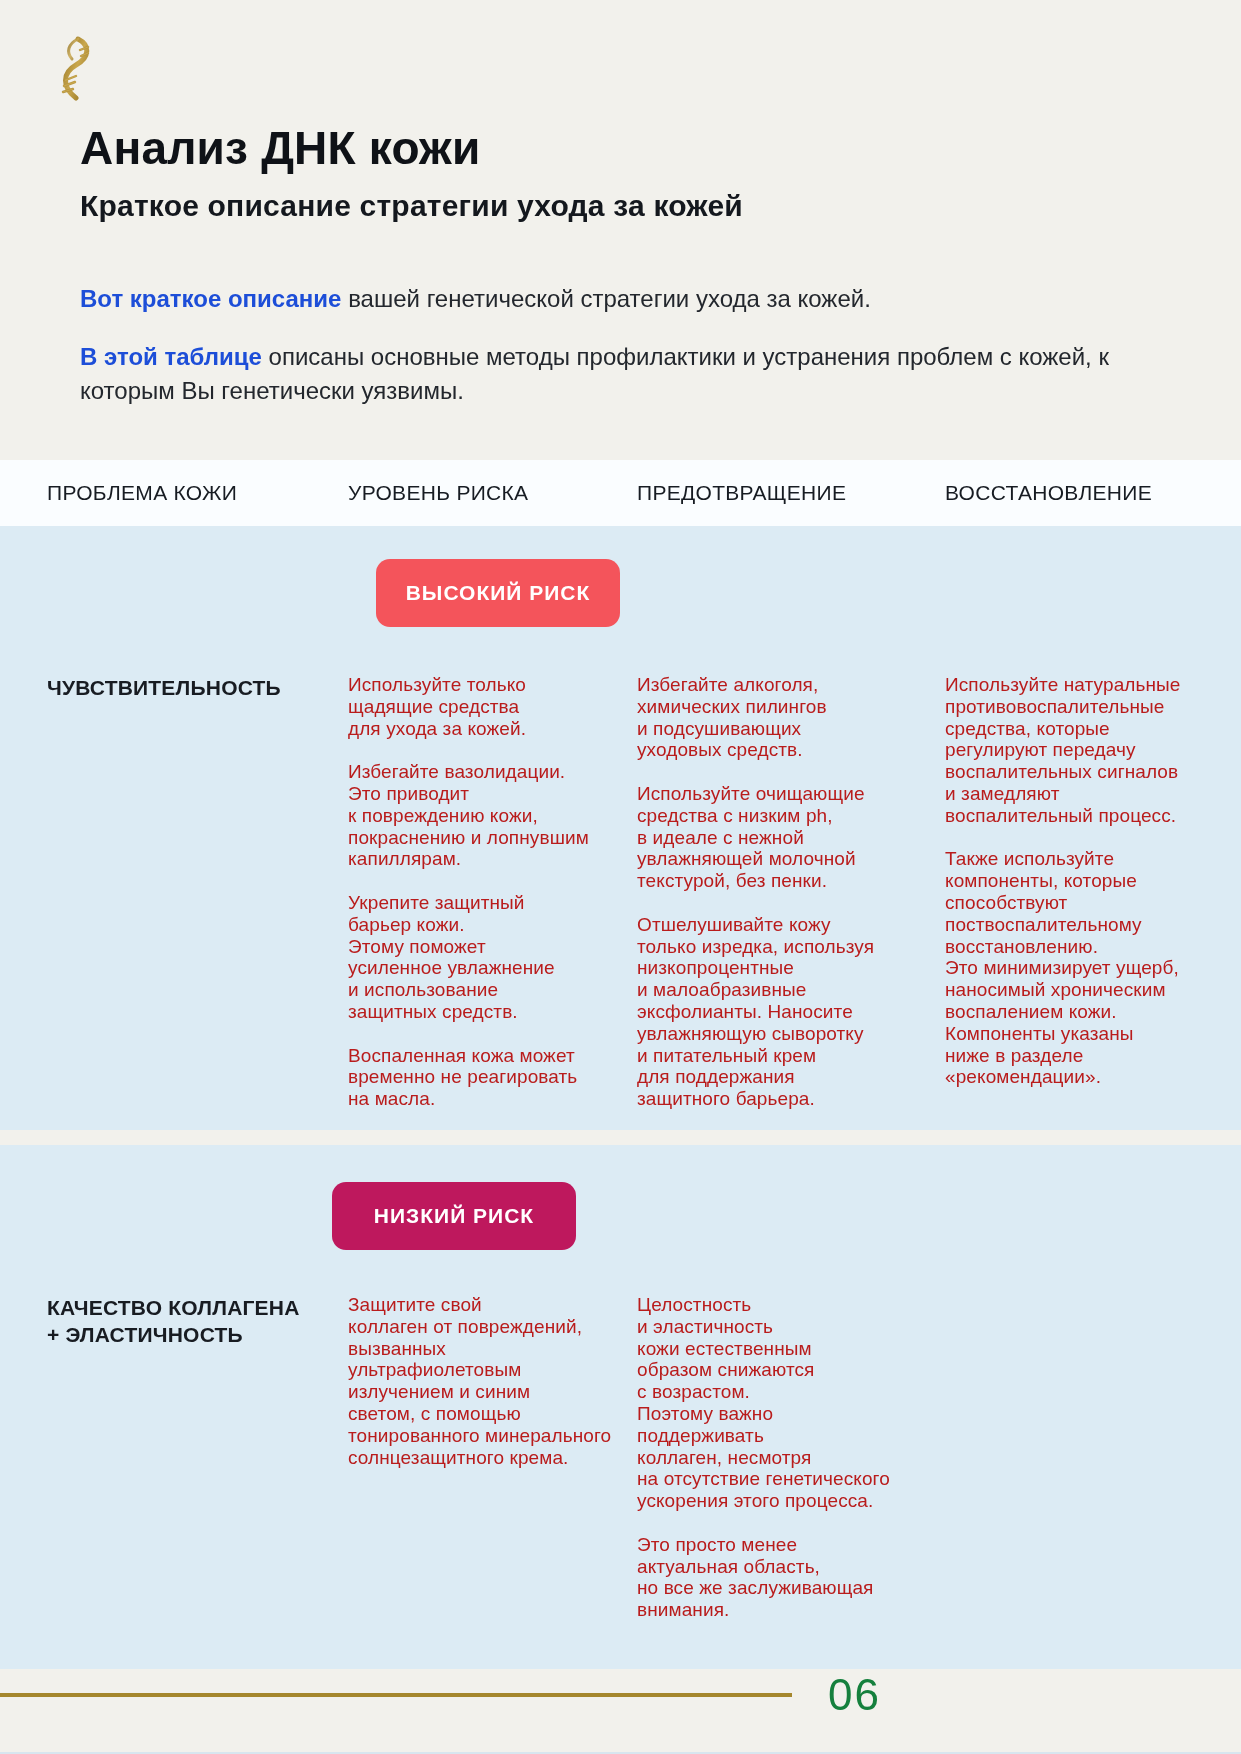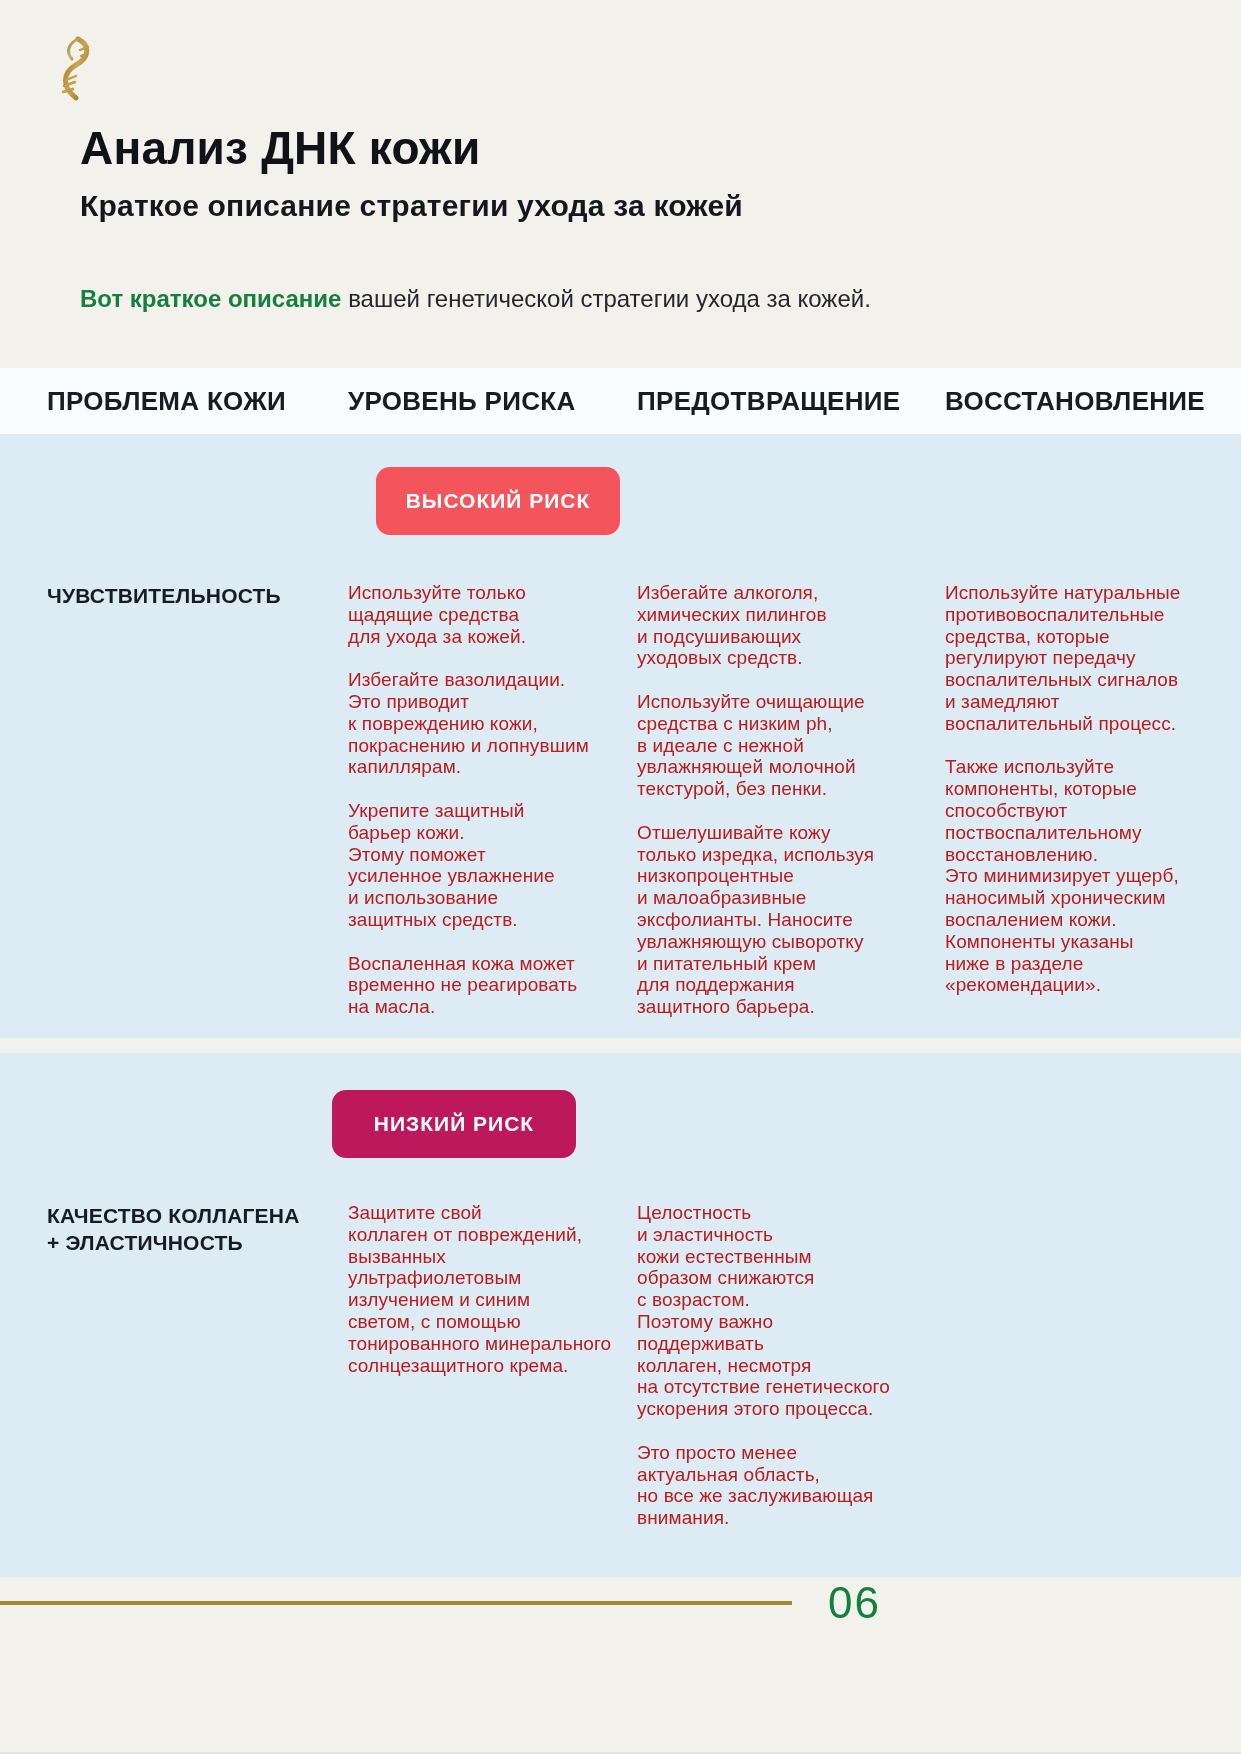--- a/index.html
+++ b/index.html
@@ -21,36 +21,36 @@
   }
   h2.subtitle{
     margin:14px 0 9px 80px;
     font-size:30px;line-height:36px;font-weight:700;
     color:#14181e;letter-spacing:.2px;
   }
   p.intro{
     margin:0 90px 0 80px;
     font-size:24px;line-height:34px;color:#23272d;font-weight:400;
   }
-  p.intro .lead{font-weight:700;color:#15803d;}
+  p.intro .lead{font-weight:700;color:#1d4ed8;}
   p.intro.first{margin-top:58px;}
   p.intro.second{margin-top:24px;}
 
   
   .row{
     display:grid;
     grid-template-columns:301px 289px 308px 296px;
     padding-left:47px;
   }
   .thead{
     margin-top:52px;height:66px;background:#fafdff;
     align-items:center;
   }
   .th{
-    font-size:26px;font-weight:700;color:#171c23;
+    font-size:21px;font-weight:400;color:#171c23;
     letter-spacing:.3px;white-space:nowrap;
   }
 
   .band{background:#dcebf4;}
   .band.first{padding:33px 0 20px 0;}
   .band.second{padding:37px 0 48px 0;}
   .section-gap{height:15px;}
 
   .badge{
     display:inline-flex;align-items:center;justify-content:center;
@@ -107,20 +107,21 @@
     <path d="M9,56 L19,53" stroke="url(#gold)" stroke-width="2.4" stroke-linecap="round"></path>
     <path d="M26,14 L34,11" stroke="url(#gold)" stroke-width="2.4" stroke-linecap="round"></path>
     <path d="M27,20 L34,17" stroke="url(#gold)" stroke-width="2.4" stroke-linecap="round"></path>
   </svg>
 
   <h1 class="title">Анализ ДНК кожи</h1>
   <h2 class="subtitle">Краткое описание стратегии ухода за кожей</h2>
 
   <p class="intro first"><span class="lead">Вот краткое описание</span><span> вашей генетической стратегии ухода за кожей.</span></p>
 
+  <p class="intro second"><span class="lead">В этой таблице</span><span> описаны основные методы профилактики и устранения проблем с кожей, к которым Вы генетически уязвимы.</span></p>
 
   <div class="row thead">
     <div class="th">ПРОБЛЕМА КОЖИ</div>
     <div class="th">УРОВЕНЬ РИСКА</div>
     <div class="th">ПРЕДОТВРАЩЕНИЕ</div>
     <div class="th">ВОССТАНОВЛЕНИЕ</div>
   </div>
 
   <section class="band first">
     <div class="row">

